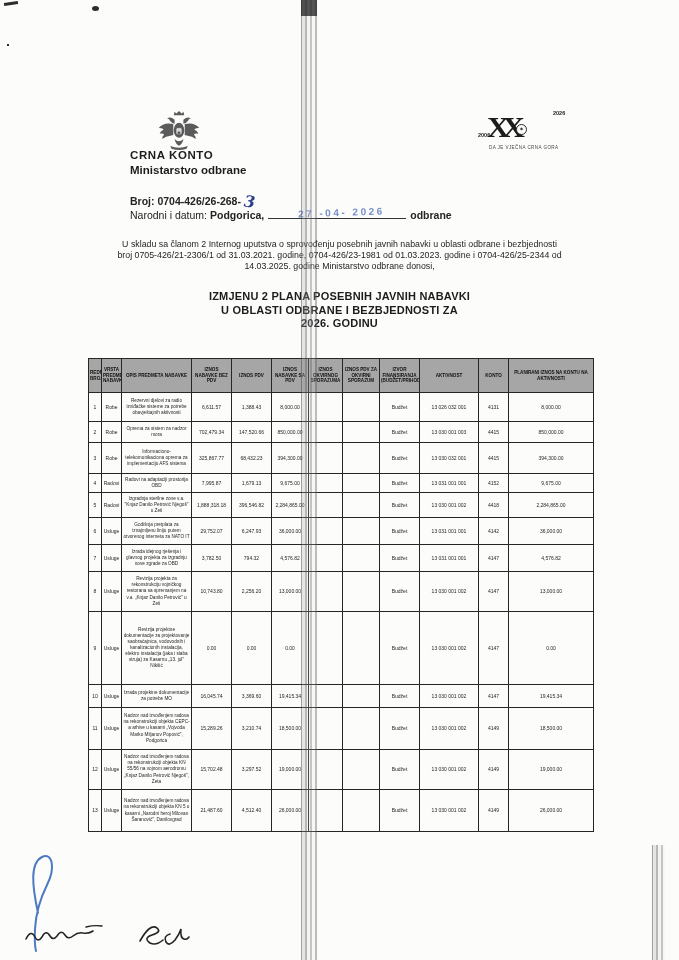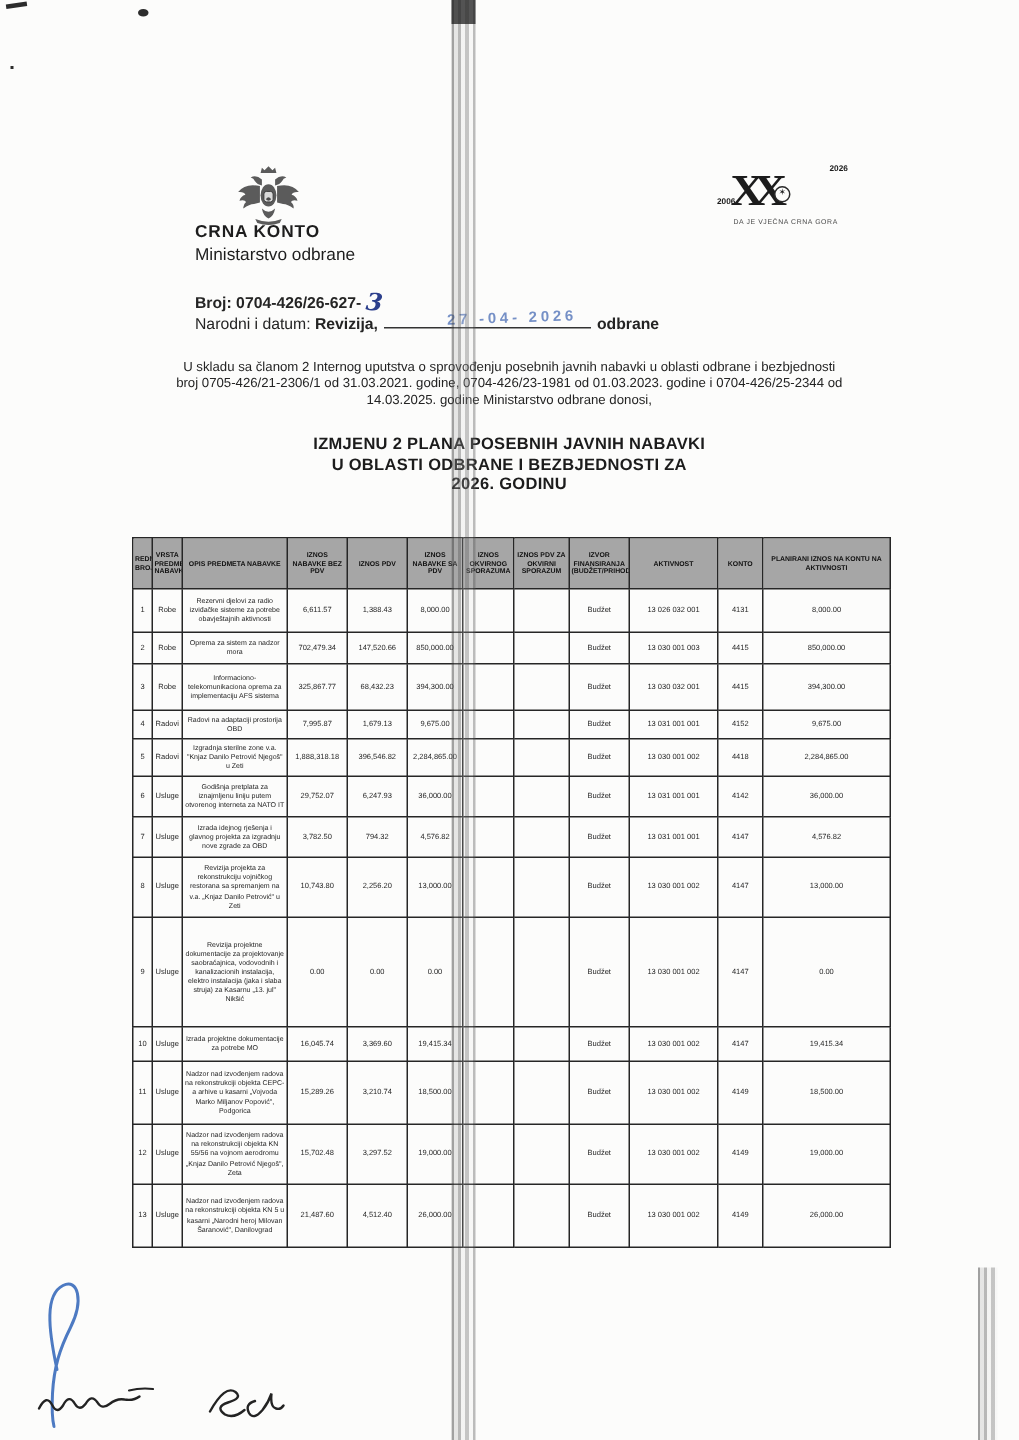--- a/index.html
+++ b/index.html
@@ -14,21 +14,21 @@
       rgba(90,90,90,.40) 14px 16px);}
   .band-main{left:301px;top:0;width:16px;height:960px;}
   .band-main:before{content:"";position:absolute;left:0;top:0;width:100%;height:16px;
       background:rgba(30,30,30,.75);}
   .band-br{left:652px;top:845px;width:13px;height:115px;}
   .speck{position:absolute;background:#2c2c2c;z-index:5;}
   
   .emblem{position:absolute;left:157px;top:110px;z-index:2;}
   .lh-country{position:absolute;left:130px;top:149px;font-size:11.5px;font-weight:bold;
       letter-spacing:.6px;color:#1d1d1d;}
-  .lh-ministry{position:absolute;left:130px;top:164px;font-size:11.5px;font-weight:normal;color:#1d1d1d;}
+  .lh-ministry{position:absolute;left:130px;top:164px;font-size:11.5px;font-weight:bold;color:#1d1d1d;}
   .lh-broj{position:absolute;left:130px;top:192px;font-size:10.5px;font-weight:bold;color:#242424;}
   .ink-3{display:inline-block;font-family:"DejaVu Serif",serif;font-style:italic;
       font-size:16px;color:#2c3f8c;transform:rotate(6deg);margin-left:3px;vertical-align:-2px;}
   .lh-mjesto{position:absolute;left:130px;top:208px;font-size:10.5px;color:#242424;}
   .lh-mjesto b{font-weight:bold;}
   .uline{display:inline-block;width:138px;border-bottom:1.2px solid #333;height:10px;margin:0 4px;}
   .stamp{position:absolute;left:168px;top:-1px;font-size:10px;font-weight:bold;color:#6a87c2;
       letter-spacing:2.5px;transform:rotate(-2deg);opacity:.92;}
   
   .jubilee{position:absolute;left:487px;top:112px;width:110px;z-index:2;color:#1c1c1c;}
@@ -78,25 +78,25 @@
       <path d="M40 66 q10 10 20 0 q-2 12 -10 15 q-8 -3 -10 -15 z"></path>
       <path d="M30 82 q20 8 40 0 l-3 6 q-17 6 -34 0 z"></path>
     </g>
     <rect x="43" y="40" width="14" height="16" rx="4" fill="#d9d9d9" stroke="#3c3c3c" stroke-width="1.5"></rect>
     <path d="M46 52 q4 -6 8 0 q-4 4 -8 0 z" fill="#4a4a4a"></path>
   </svg>
 
   <div class="lh-country">CRNA KONTO</div>
   <div class="lh-ministry">Ministarstvo odbrane</div>
   <div class="lh-broj">
-    <span>Broj: 0704-426/26-627-</span><span class="ink-3">3</span>
+    <span>Broj: 0704-426/26-268-</span><span class="ink-3">3</span>
   </div>
   <div class="lh-mjesto">
     <span>Narodni i datum:</span>
-    <b>Revizija,</b><span class="uline"></span><b>odbrane</b>
+    <b>Podgorica,</b><span class="uline"></span><b>odbrane</b>
     <span class="stamp">27 -04- 2026</span>
   </div>
 
   <div class="jubilee">
     <div class="jub-xx">XX</div>
     <div class="jub-year-r">2026</div>
     <div class="jub-year-l">2006</div>
     <div class="jub-star">✶</div>
     <div class="jub-caption">DA JE VJEČNA CRNA GORA</div>
   </div>

